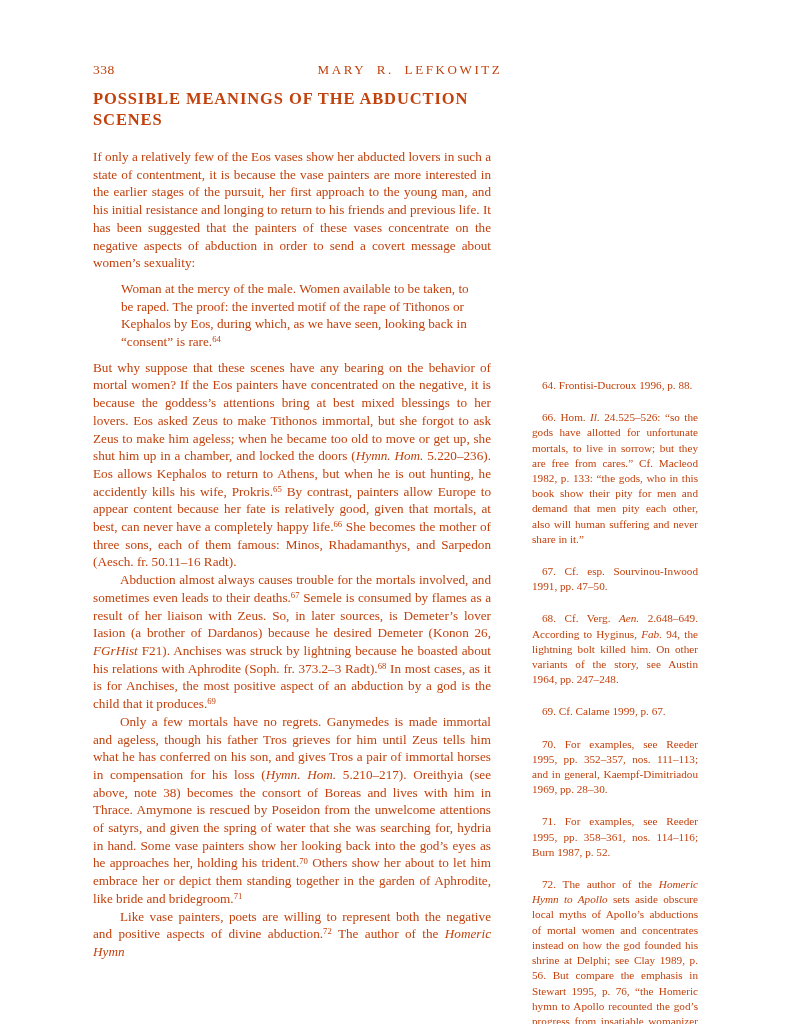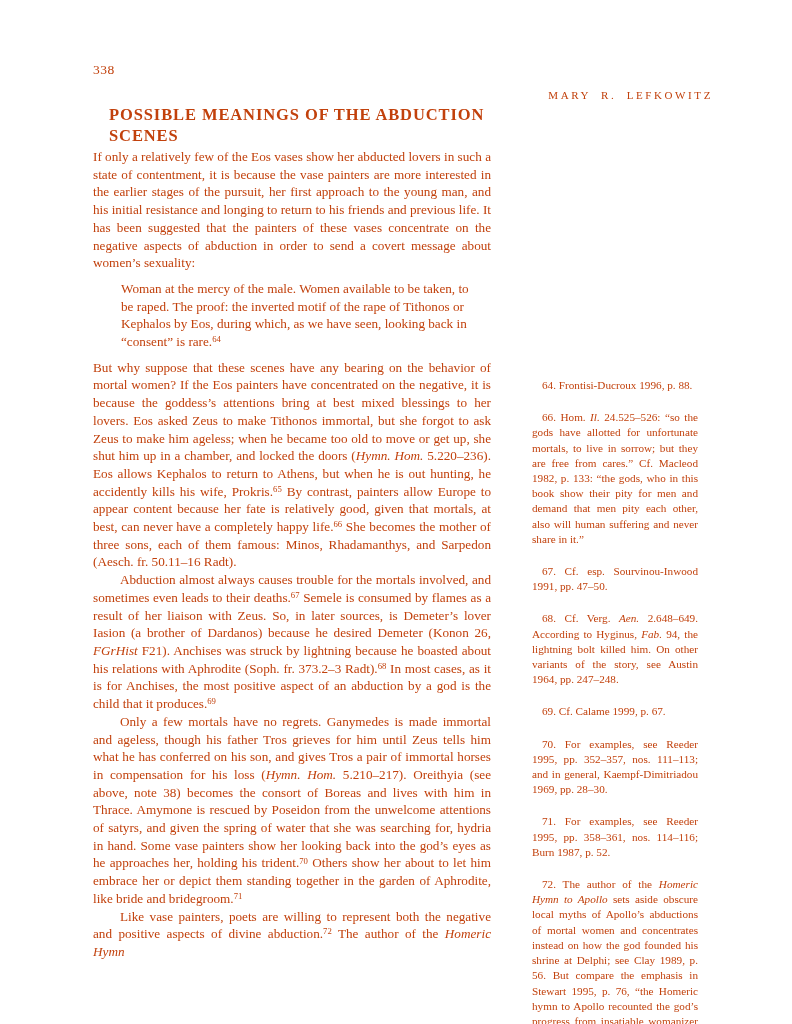--- a/index.html
+++ b/index.html
@@ -21,33 +21,32 @@
   }
   .folio {
     position: absolute;
     left: 0;
     top: 0;
     font-size: 13.5px;
     letter-spacing: 0.5px;
   }
   .runhead {
     display: block;
-    text-align: right;
-    font-size: 11px;
+    text-align: center;
+    font-size: 13px;
     letter-spacing: 2.6px;
     word-spacing: 5px;
     padding-left: 14px;
-    margin-top: 27px;
   }
   .title {
     position: absolute;
     top: 88px;
     left: 93px;
     width: 386px;
-    margin: 16px;
+    margin: 0;
     font-size: 16.5px;
     line-height: 21px;
     font-weight: bold;
     letter-spacing: 0.9px;
   }
   .columns {
     position: absolute;
     top: 148px;
     left: 93px;
     width: 622px;

